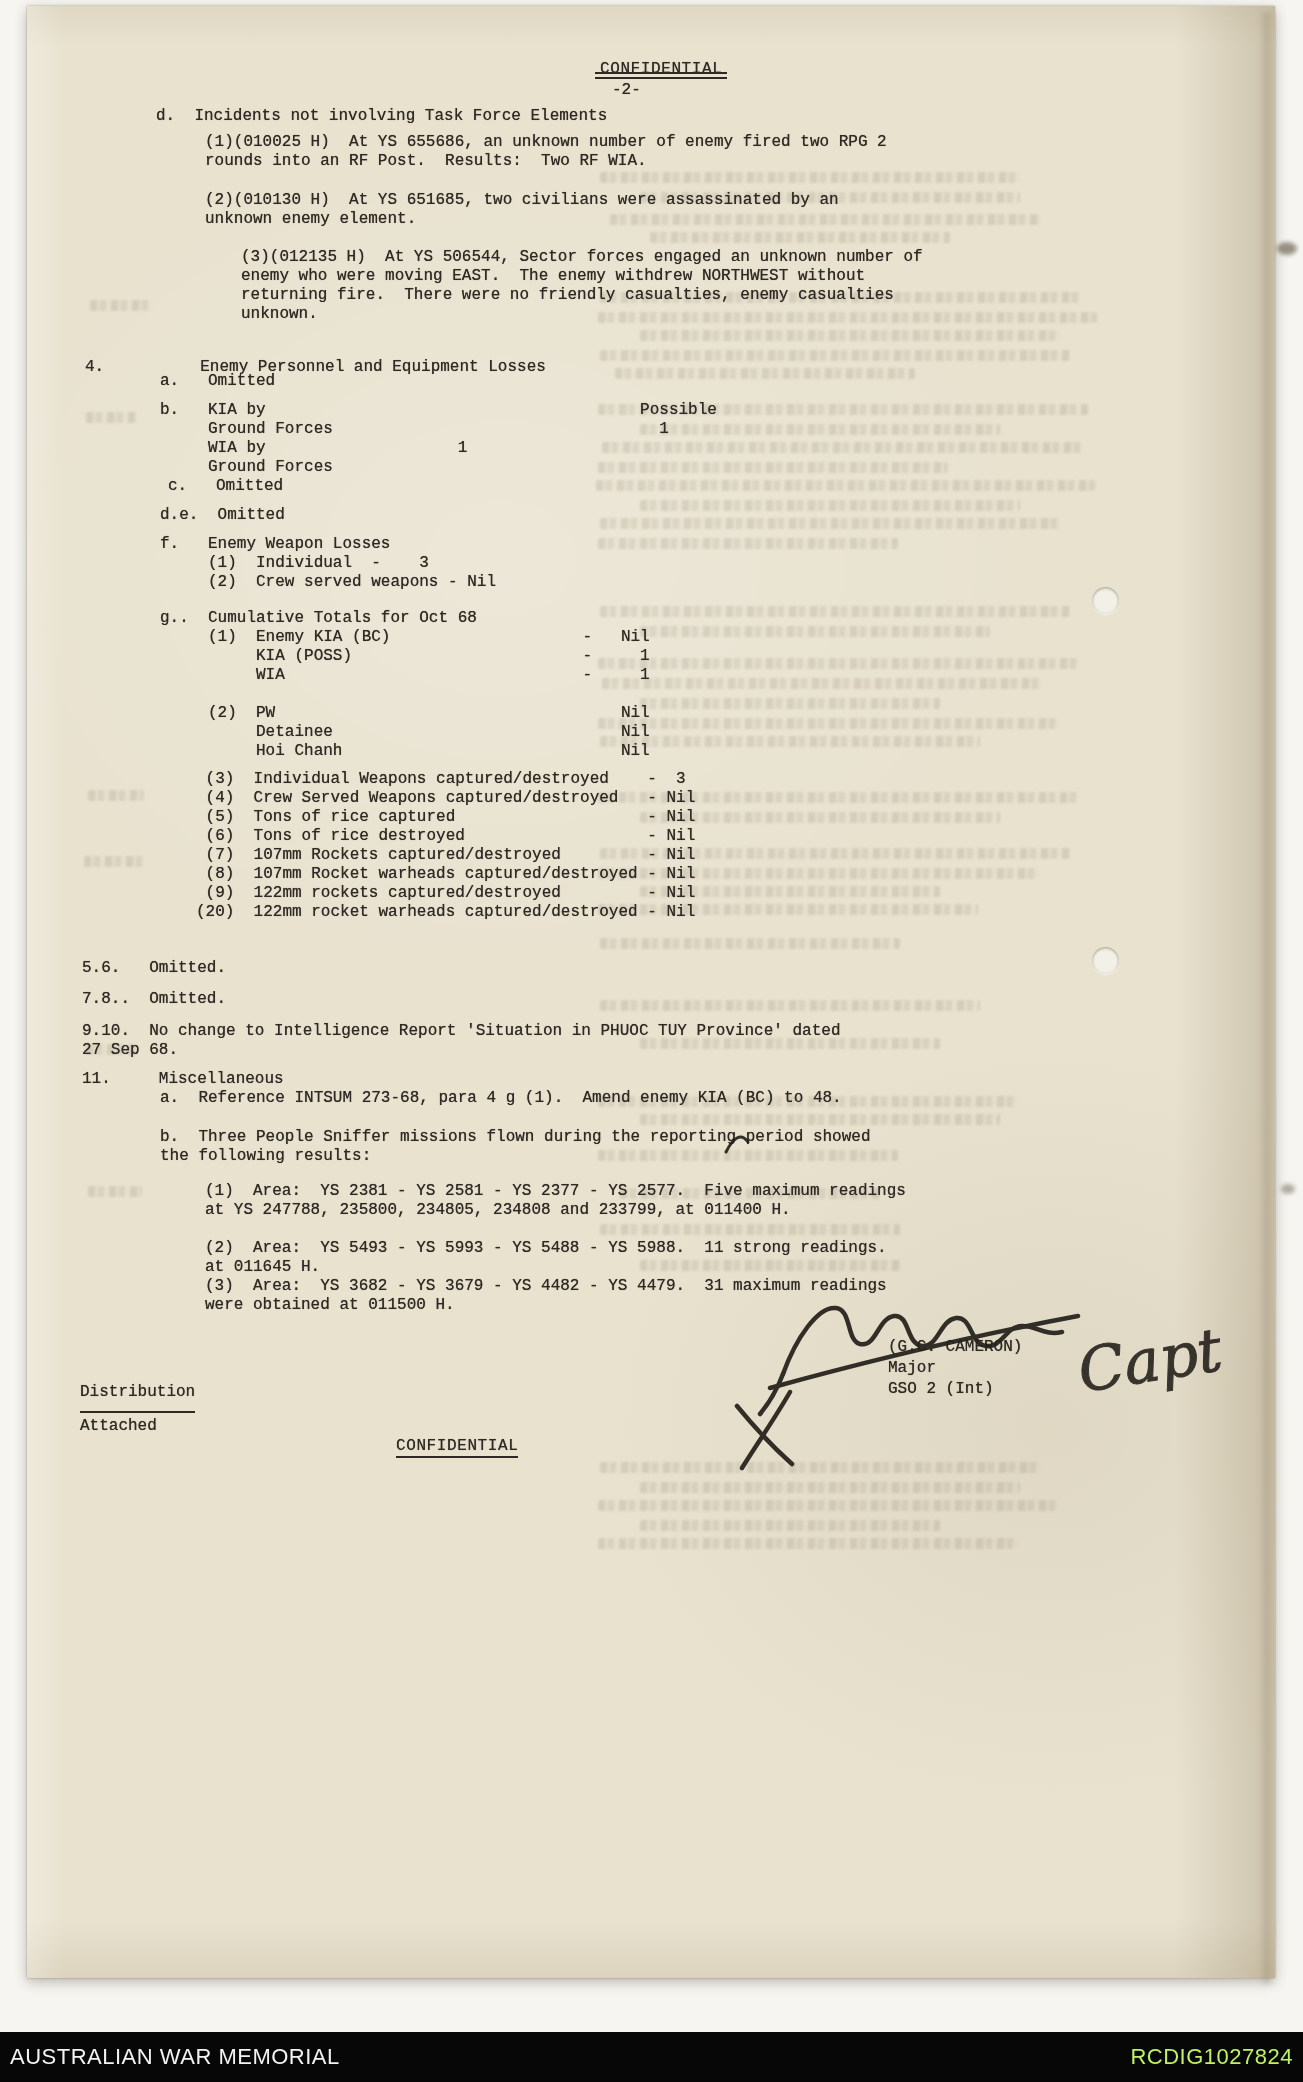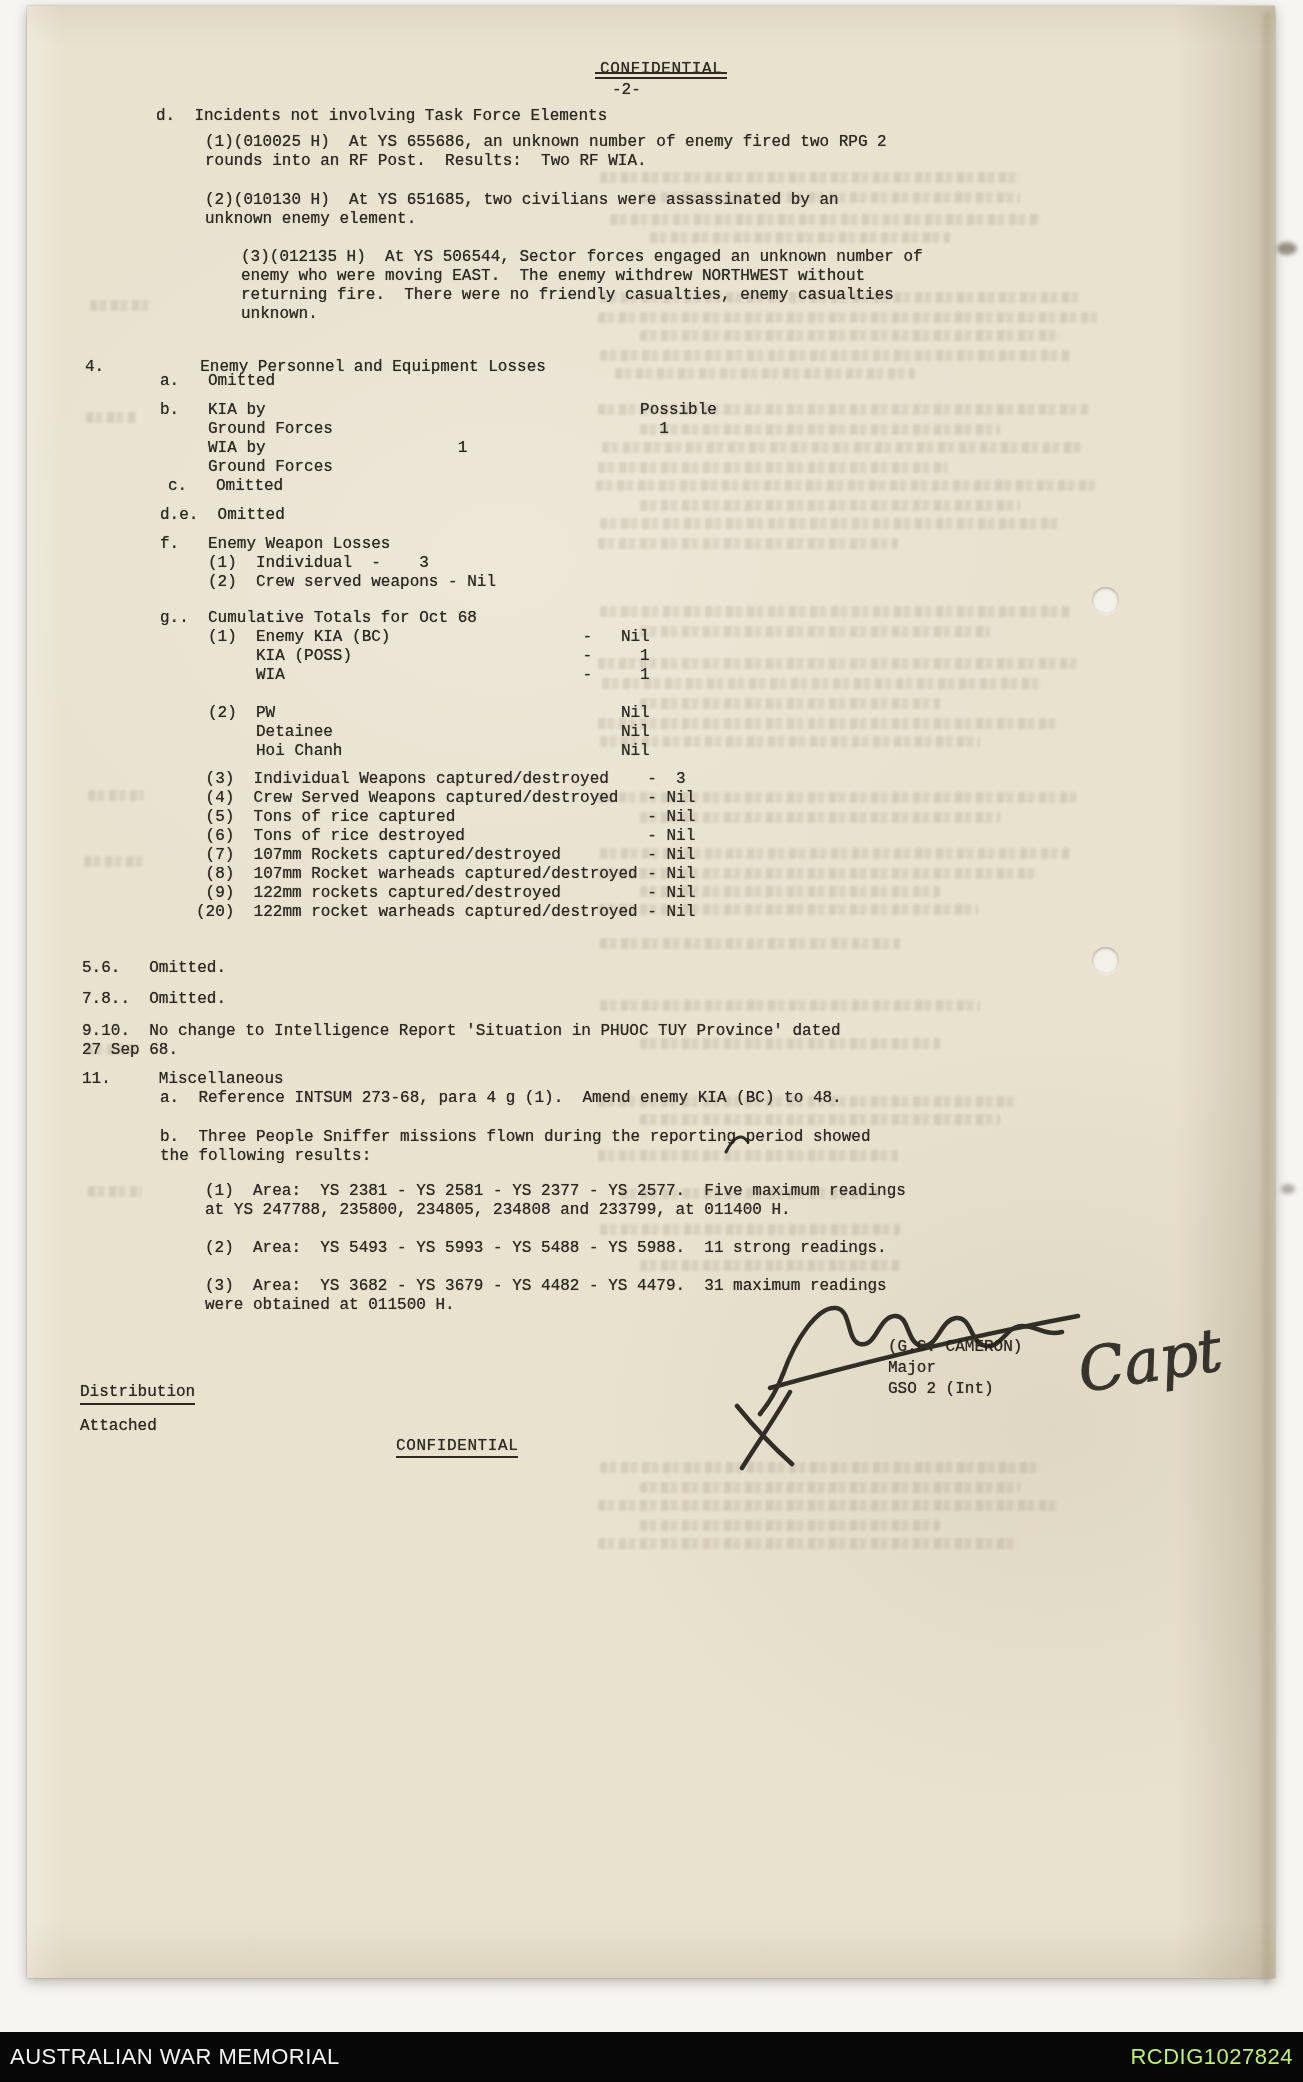--- a/index.html
+++ b/index.html
@@ -45,21 +45,21 @@
   
   .content { position:absolute; inset:0; color:#2e2923; font-size:16px;
              text-shadow:0 0 0.7px rgba(46,41,35,0.8); }
   .blk { position:absolute; line-height:19px; }
   .blk div { white-space:pre; min-height:19px; }
   .single { white-space:pre; position:absolute; line-height:19px; }
   .conf-top { position:absolute; letter-spacing:0.6px; padding:0 2px; }
   .conf-top::after { content:""; position:absolute; left:-3px; right:-3px; top:66%; height:2px; background:currentColor; }
   .conf-top::before { content:""; position:absolute; left:-3px; right:-3px; bottom:-1px; height:2px; background:currentColor; }
   .conf-bottom { position:absolute; letter-spacing:0.6px; border-bottom:2px solid currentColor; padding-bottom:1px; }
-  .underlined { border-bottom:2px solid currentColor; padding-bottom:1px; }
+  .underlined { border-bottom:2px solid currentColor; padding-bottom:9px; }
   .signoff { line-height:21px; }
 
   
   .ink { position:absolute; left:680px; top:1100px; }
 
   
   .archive-bar {
     position:absolute; left:0; top:2032px; width:1303px; height:50px;
     background:#070707; display:flex; align-items:center; justify-content:space-between;
     padding:0 10px; font-family:"Liberation Sans","DejaVu Sans",sans-serif; font-size:22px;
@@ -216,20 +216,21 @@
       <div>the following results:</div>
     </div>
 
     <div class="blk" style="left:205px; top:1182px;">
       <div>(1)  Area:  YS 2381 - YS 2581 - YS 2377 - YS 2577.  Five maximum readings</div>
       <div>at YS 247788, 235800, 234805, 234808 and 233799, at 011400 H.</div>
     </div>
 
     <div class="blk" style="left:205px; top:1239px;">
       <div>(2)  Area:  YS 5493 - YS 5993 - YS 5488 - YS 5988.  11 strong readings.</div>
+      <div>at 011645 H.</div>
     </div>
 
     <div class="blk" style="left:205px; top:1277px;">
       <div>(3)  Area:  YS 3682 - YS 3679 - YS 4482 - YS 4479.  31 maximum readings</div>
       <div>were obtained at 011500 H.</div>
     </div>
 
     <div class="blk signoff" style="left:888px; top:1337px;">
       <div>(G.C. CAMERON)</div>
       <div>Major</div>

